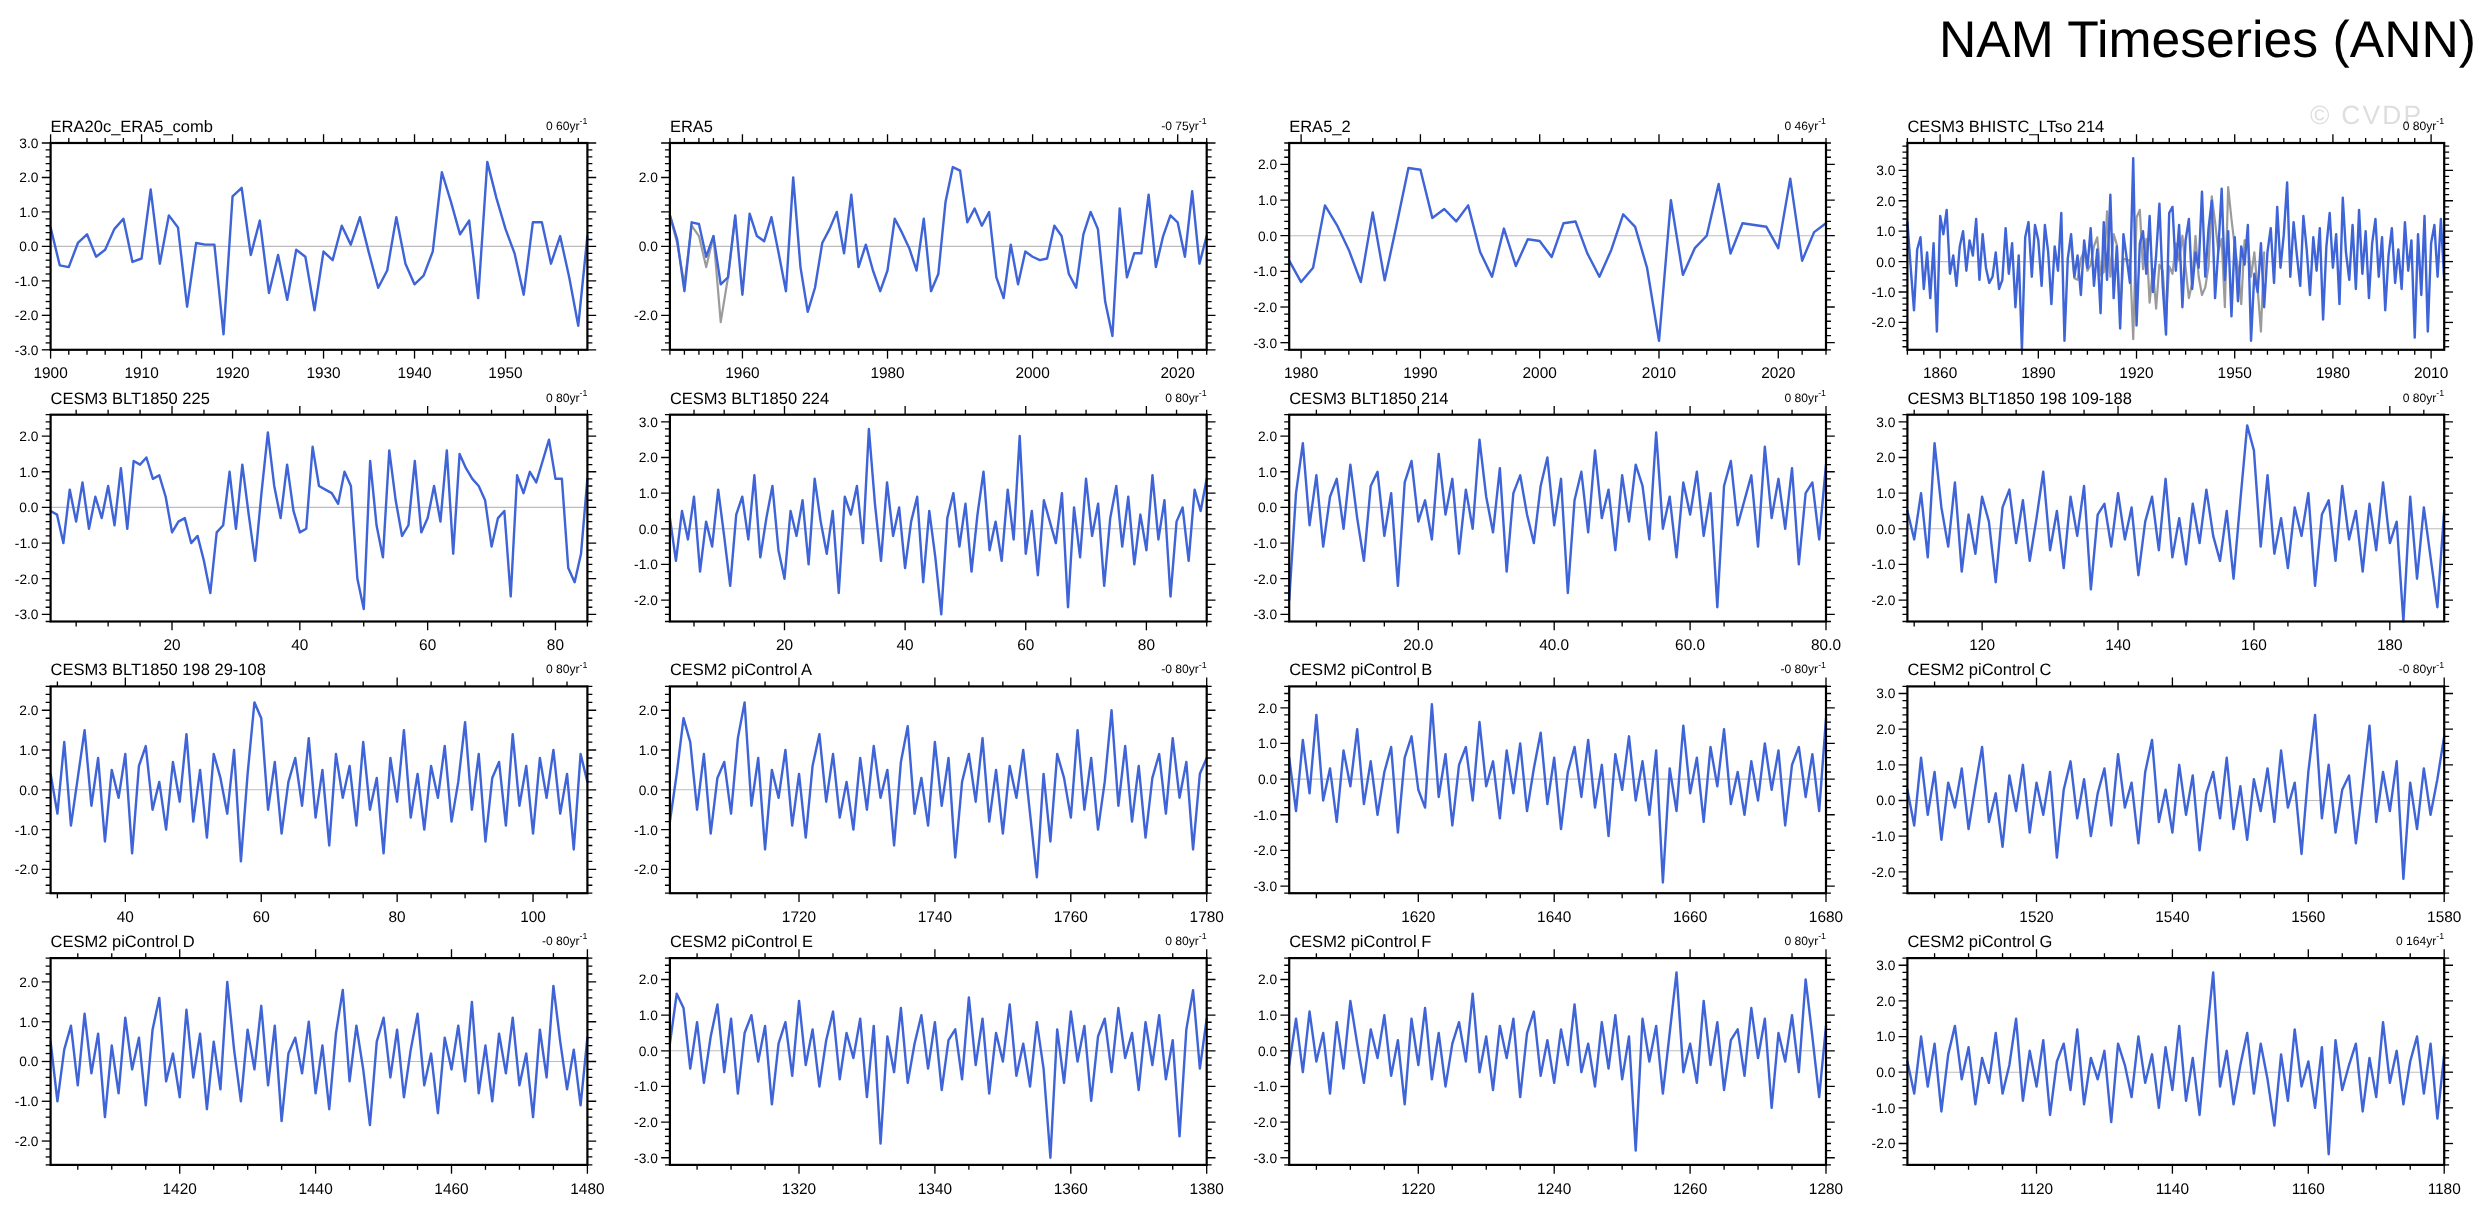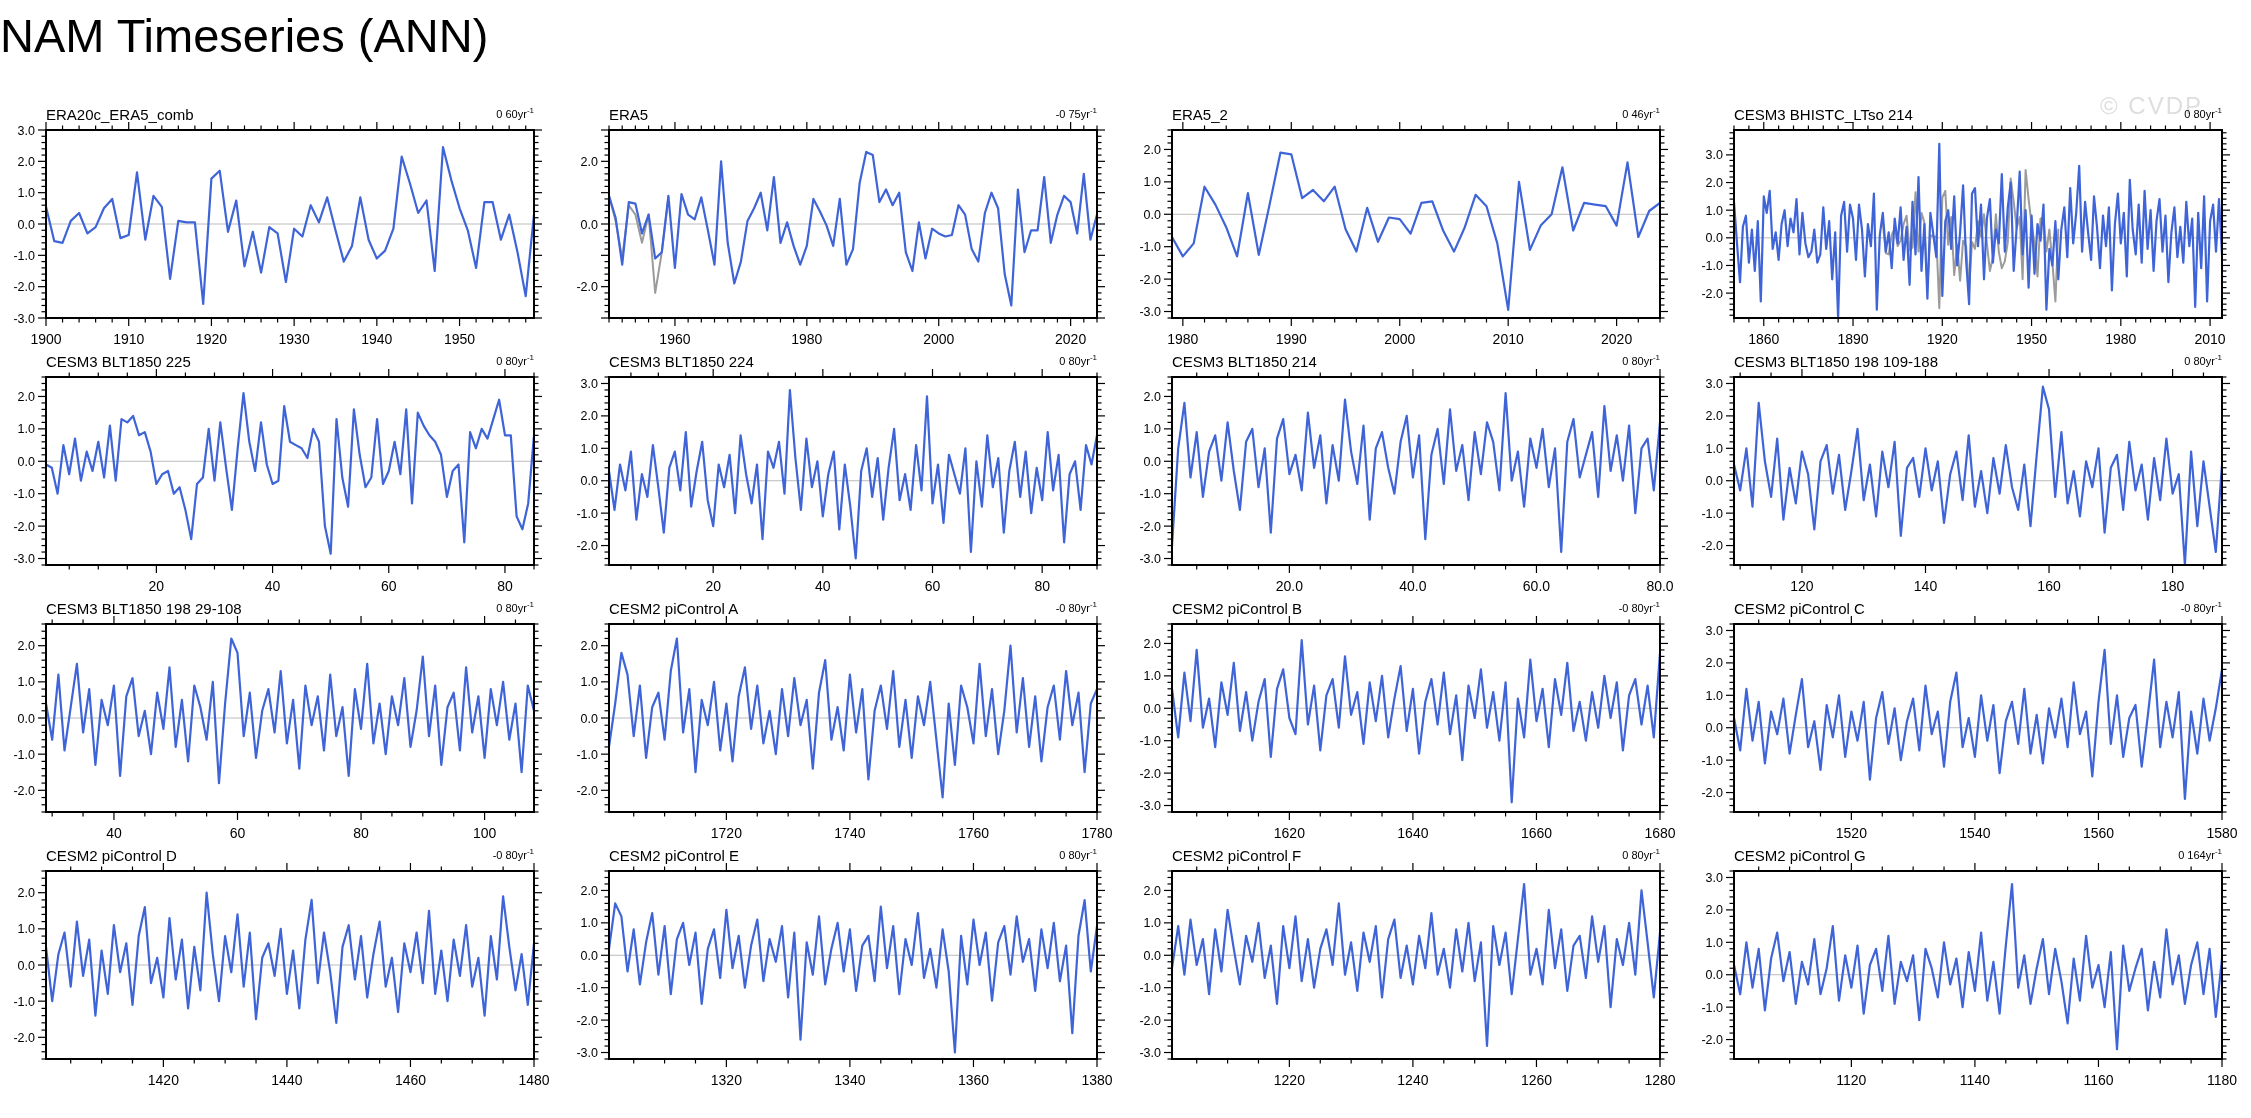--- a/index.html
+++ b/index.html
@@ -1,18 +1,18 @@
 <!DOCTYPE html>
 <html><head>
 <meta charset="utf-8">
 <style>
   html,body{margin:0;padding:0;background:#ffffff;}
   #page{position:relative;width:2251px;height:1118px;background:#ffffff;overflow:hidden;
         font-family:"Liberation Sans",sans-serif;}
-  #main-title{position:absolute;top:8px;left:0;width:100%;text-align:left;
+  #main-title{position:absolute;top:8px;left:0;width:100%;text-align:right;
         font-size:47px;color:#000;font-weight:400;letter-spacing:0px;}
   #watermark{position:absolute;top:92px;right:48px;font-size:24px;font-weight:normal;
         color:#dedede;letter-spacing:2px;}
   #panels{position:absolute;top:102px;left:0;display:grid;
         grid-template-columns:repeat(4,562.75px);grid-auto-rows:247px;}
   .cell{position:relative;}
   svg text{font-family:"Liberation Sans",sans-serif;fill:#000;}
 </style>
 </head>
 <body>

